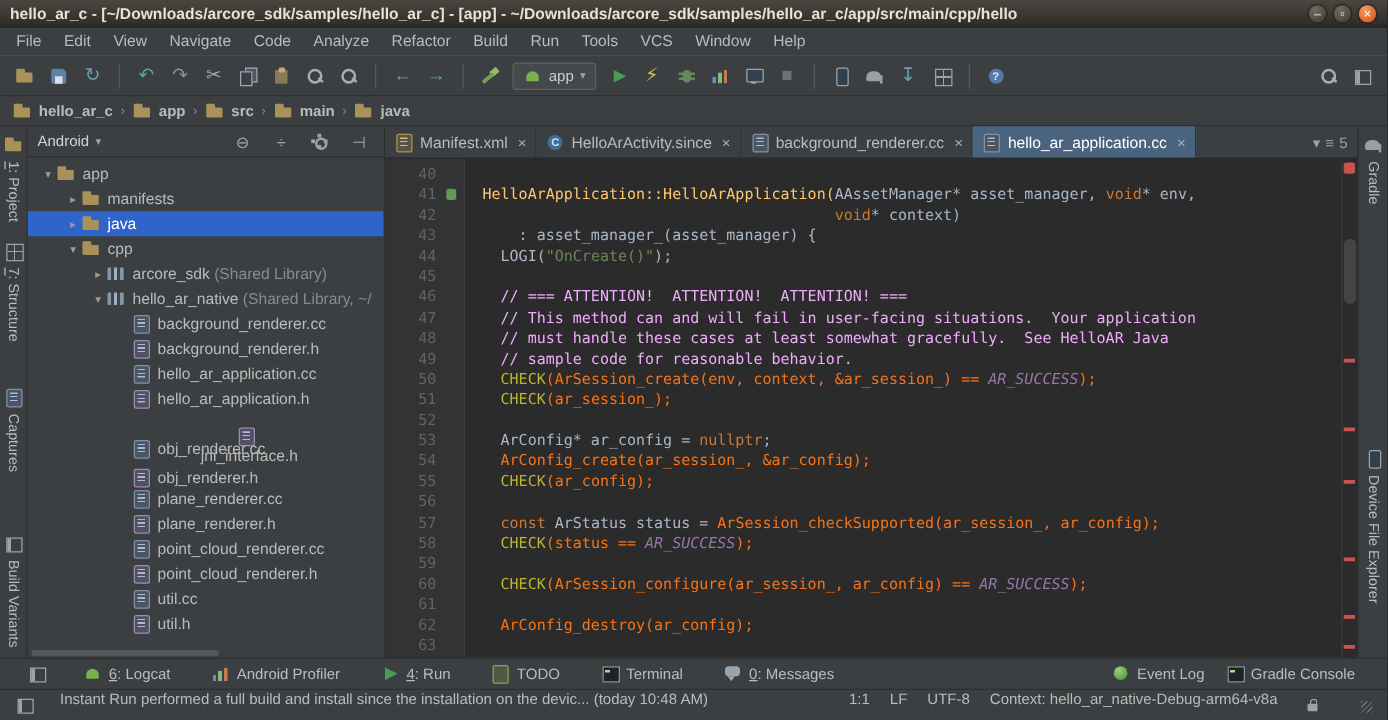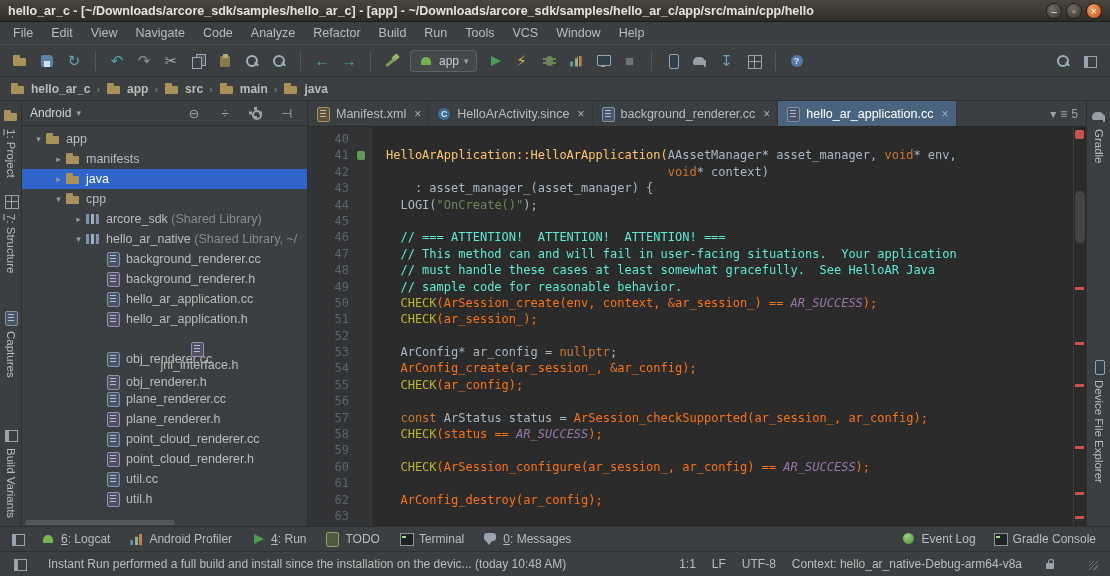--- a/index.html
+++ b/index.html
@@ -66,36 +66,36 @@
 .tab-close{color:#a7b1ba;font-size:12px;margin-left:3px;}
 .tabs-end{margin-left:auto;display:inline-flex;align-items:center;gap:4px;padding:0 8px;color:#9aa4ae;}
 .code-area{flex:1;display:flex;position:relative;min-height:0;overflow:hidden;}
 .gutter{flex:0 0 64px;background:#313335;border-right:1px solid #3a3d3f;font:12px/16.4px "DejaVu Sans Mono",monospace;color:#606366;text-align:right;padding:4px 22px 0 0;}
 .gut-line{height:16.4px;position:relative;}
 .gmark{position:absolute;right:-16px;top:4px;width:8px;height:9px;background:#629755;border-radius:2px;}
 .code{flex:1;font:12px/16.4px "DejaVu Sans Mono",monospace;color:#a9b7c6;padding:4px 18px 0 14px;white-space:pre;overflow:hidden;}
 .code-line{height:16.4px;}
 .tok-k{color:#cc7832;}
 .tok-s{color:#6a8759;}
-.tok-c{color:#5eead4;}
+.tok-c{color:#f0abfc;}
 .tok-d{color:#ffc66d;}
 .tok-m{color:#bbb529;}
 .tok-f{color:#f97316;}
 .tok-e{color:#9876aa;font-style:italic;}
 .tok-p{color:#a9b7c6;}
 .stripe{position:absolute;top:0;right:0;bottom:0;width:13px;background:#2b2b2b;border-left:1px solid #3a3d3f;}
 .err-top{position:absolute;top:3px;right:2px;width:9px;height:9px;background:var(--err);border-radius:2px;}
 .stripe-mark{position:absolute;right:2px;width:9px;height:3px;background:var(--err);}
 .vthumb{position:absolute;right:1.5px;top:16%;height:13%;width:10px;background:rgba(255,255,255,.12);border-radius:5px;}
 
 
-.bottombar{flex:0 0 22px;display:flex;align-items:flex-end;padding:0 6px;gap:2px;border-top:1px solid var(--border);}
+.bottombar{flex:0 0 22px;display:flex;align-items:flex-end;padding:0 18px;gap:16px;border-top:1px solid var(--border);}
 .bb-item{display:inline-flex;align-items:center;gap:5px;padding:0 8px;height:100%;}
 .bb-right{margin-left:auto;display:inline-flex;height:100%;}
-.statusbar{flex:0 0 21px;display:flex;align-items:center;padding:0 8px;gap:16px;border-top:1px solid var(--border);font-size:12px;}
+.statusbar{flex:0 0 21px;display:flex;align-items:flex-start;padding:0 8px;gap:16px;border-top:1px solid var(--border);font-size:12px;}
 .sb-msg{flex:1;white-space:nowrap;overflow:hidden;}
 .sb-item{white-space:nowrap;}
 u{text-decoration:underline;}
 
 
 .ti{flex:0 0 16px;width:16px;height:14px;display:inline-block;position:relative;}
 .ti-folder::before{content:"";position:absolute;left:1px;top:1px;width:7px;height:4px;background:#a8925a;border-radius:1px 1px 0 0;}
 .ti-folder::after{content:"";position:absolute;left:1px;top:4px;width:13px;height:8px;background:#a8925a;border-radius:1px;}
 .ti-lib::after{content:"";position:absolute;left:1px;top:2px;width:13px;height:10px;border-radius:1px;background:linear-gradient(90deg,#8494a8 0 3px,#3c4450 3px 5px,#9fb0c2 5px 8px,#3c4450 8px 10px,#8494a8 10px 13px);}
 .ti-cpp::after,.ti-h::after,.ti-doc::after,.ti-xml::after,.ti-todo::after{content:"";position:absolute;left:2px;top:0;width:11px;height:13px;background:#4b5565;border:1px solid #8292a5;border-radius:2px;}

